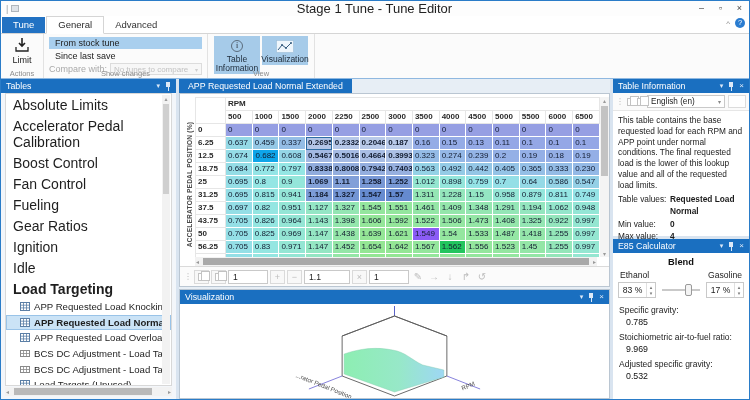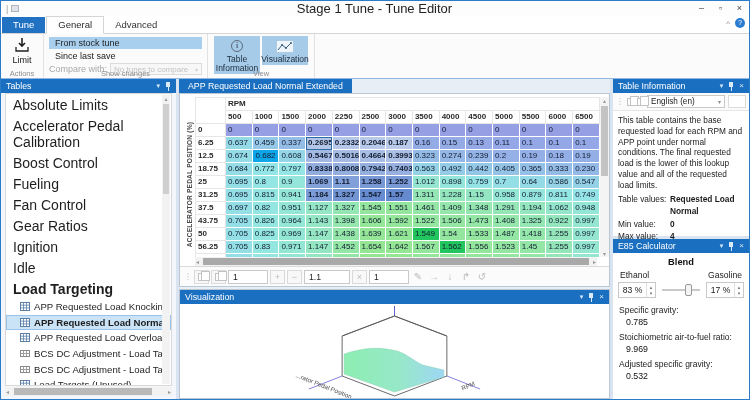--- a/index.html
+++ b/index.html
@@ -209,22 +209,22 @@
         <span>Tables</span>
         <span class="sp"></span>
         <span class="ph-ic">▾</span>
         <span class="pin-ic"></span>
       </div>
       <div class="list">
         <div id="tables-entries">
             <div class="cat">Absolute Limits</div>
             <div class="cat">Accelerator Pedal Calibration</div>
             <div class="cat">Boost Control</div>
+            <div class="cat">Fan Control</div>
             <div class="cat">Fueling</div>
-            <div class="cat">Fan Control</div>
             <div class="cat">Gear Ratios</div>
             <div class="cat">Ignition</div>
             <div class="cat">Idle</div>
             <div class="cat bold">Load Targeting</div>
             <div class="item">
               <svg width="10" height="9">
                 <rect x="0.5" y="0.5" width="9" height="8" fill="#fff" stroke="#5b7fa6" stroke-width="1"></rect>
                 <line x1="3.5" y1="0.5" x2="3.5" y2="8.5" stroke="#5b7fa6" stroke-width="0.8"></line>
                 <line x1="6.5" y1="0.5" x2="6.5" y2="8.5" stroke="#5b7fa6" stroke-width="0.8"></line>
                 <line x1="0.5" y1="3.2" x2="9.5" y2="3.2" stroke="#5b7fa6" stroke-width="0.8"></line>
@@ -495,21 +495,21 @@
                   </tr>
                   <tr>
                     <th>50</th>
                     <td style="background: rgb(148, 223, 230);">0.705</td>
                     <td style="background: rgb(148, 230, 225);">0.825</td>
                     <td style="background: rgb(148, 230, 212);">0.969</td>
                     <td style="background: rgb(148, 230, 195);">1.147</td>
                     <td style="background: rgb(148, 230, 168);">1.438</td>
                     <td style="background: rgb(148, 230, 150);">1.639</td>
                     <td style="background: rgb(148, 230, 151);">1.621</td>
-                    <td style="background: #22c55e; margin-left: 46px;">1.549</td>
+                    <td style="background: #8b5cf6; margin-left: 46px;">1.549</td>
                     <td style="background: rgb(148, 230, 159);">1.54</td>
                     <td style="background: rgb(148, 230, 159);">1.533</td>
                     <td style="background: rgb(148, 230, 164);">1.487</td>
                     <td style="background: rgb(148, 230, 170);">1.418</td>
                     <td style="background: rgb(148, 230, 185);">1.255</td>
                     <td style="background: rgb(148, 230, 209);">0.997</td>
                   </tr>
                   <tr>
                     <th>56.25</th>
                     <td style="background: rgb(148, 223, 230);">0.705</td>

